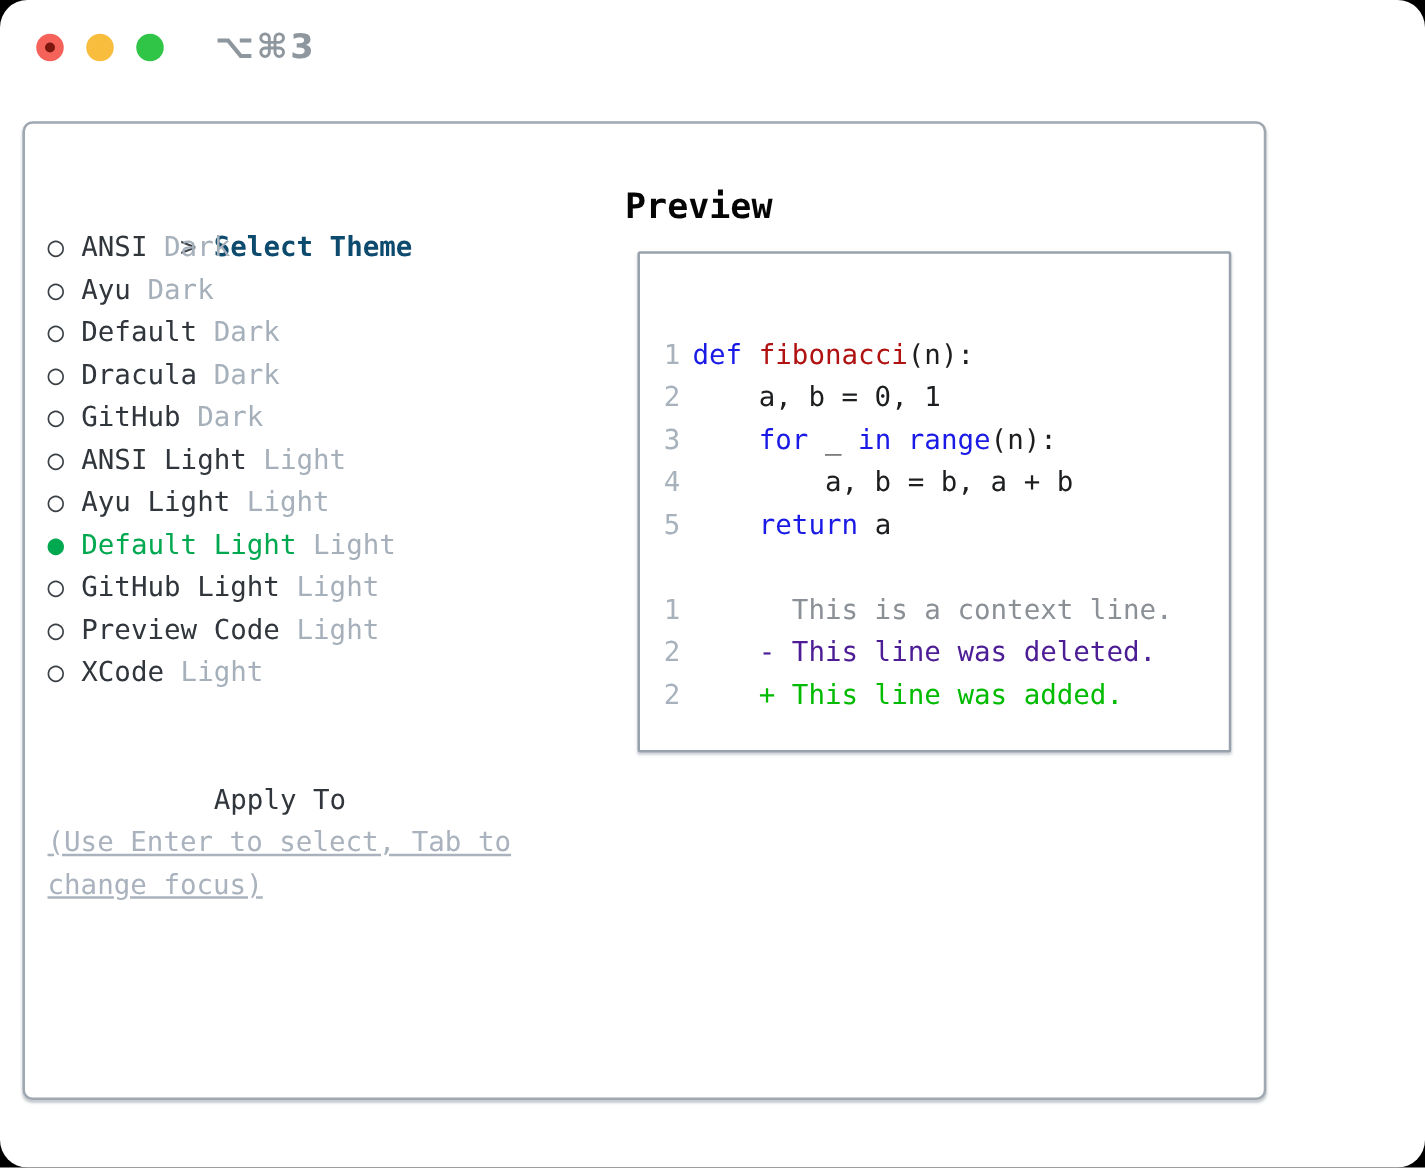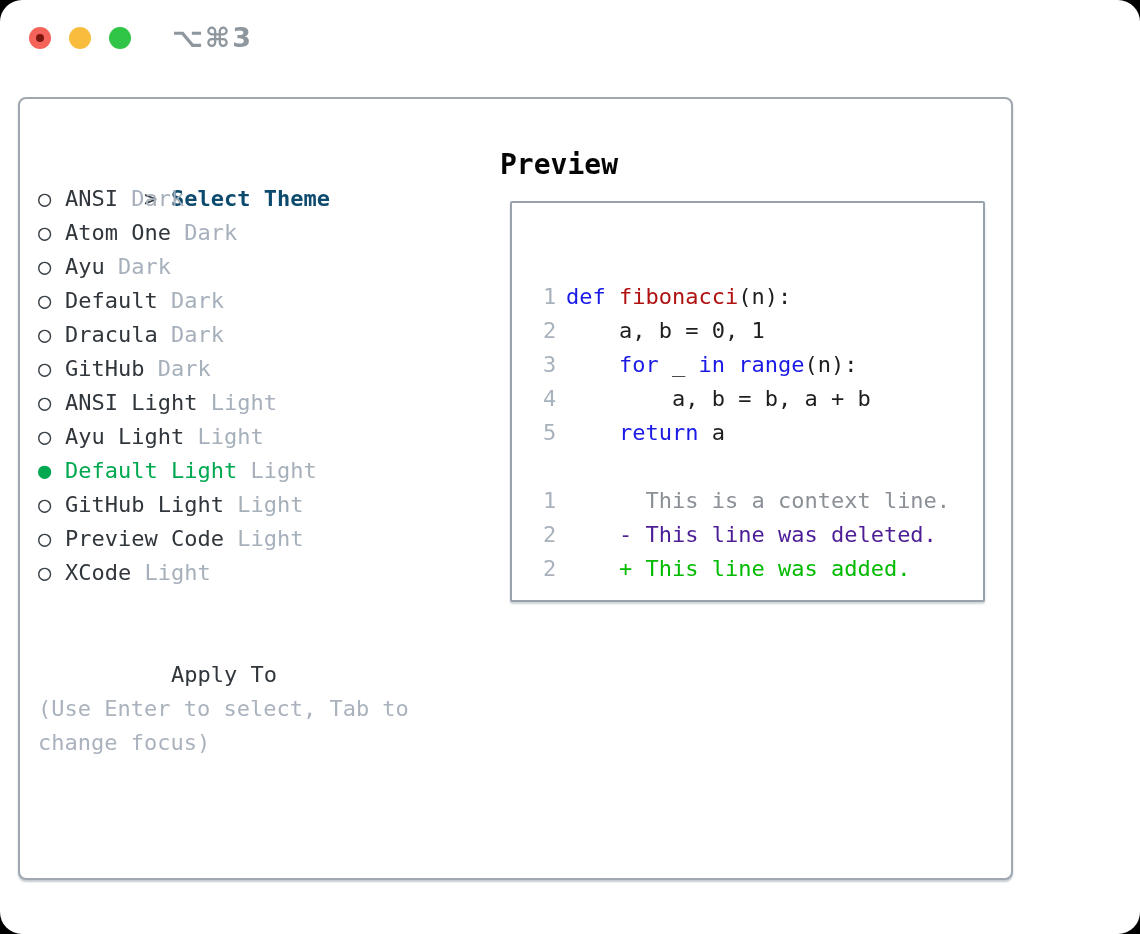--- a/index.html
+++ b/index.html
@@ -35,36 +35,36 @@
   }
   .left-col { position:absolute; left:18px; top:49px; }
   .row { height:34px; line-height:34px; font-size:22px; white-space:pre; color:#30363c; }
   .bullet { display:inline-block; width:27px; color:#3a4046; }
   .bold { font-weight:bold; color:#0c4a6e; }
   .suffix { color:#a6b0bb; }
   .selected-green { color:#00a84f; }
   .blank-row { height:34px; }
   .hint {
     width:430px; margin-top:34px;
-    font-size:22px; line-height:34px; color:#a9b2bd;
+    font-size:22px; line-height:34px; color:#a9b2bd;text-decoration:underline;
   }
   
   .preview-header {
     position:absolute; left:480px; top:49px;
     height:34px; line-height:34px;
     font-size:28px; font-weight:bold; color:#050505;
   }
   .preview-box {
     position:absolute; left:490px; top:102px; width:475px; height:401px;
     box-sizing:border-box;
     border:2px solid #98a2ac; border-radius:2px;
     box-shadow:0 2px 2px rgba(160,170,180,.5);
     background:#fff;
   }
-  .code { margin:16px; padding:61px 0 0 15px; font-size:22px; }
+  .code { margin:4px; padding:61px 0 0 15px; font-size:22px; }
   .code-line { height:34px; line-height:34px; white-space:pre; }
   .ln { display:inline-block; width:23px; color:#a8b2bc; }
   .seg-plain    { color:#1c1e20; }
   .seg-keyword  { color:#1a1ae6; }
   .seg-function { color:#b01111; }
   .seg-context  { color:#8a9096; }
   .seg-deleted  { color:#4c1d95; }
   .seg-added    { color:#00bb00; }
 </style>
 </head>
@@ -83,21 +83,20 @@
 
   <div class="panel">
 
     <div class="left-col">
       <div class="row">
         <span class="bullet">&gt;</span><span class="bold">Select Theme</span>
       </div>
 
       <div id="theme-list">
           <div class="row"><span class="bullet">○</span><span>ANSI</span><span class="suffix"> Dark</span></div>
-          <div class="row"><span class="bullet">○</span><span>Atom One</span><span class="suffix"> Dark</span></div>
           <div class="row"><span class="bullet">○</span><span>Ayu</span><span class="suffix"> Dark</span></div>
           <div class="row"><span class="bullet">○</span><span>Default</span><span class="suffix"> Dark</span></div>
           <div class="row"><span class="bullet">○</span><span>Dracula</span><span class="suffix"> Dark</span></div>
           <div class="row"><span class="bullet">○</span><span>GitHub</span><span class="suffix"> Dark</span></div>
           <div class="row"><span class="bullet">○</span><span>ANSI Light</span><span class="suffix"> Light</span></div>
           <div class="row"><span class="bullet">○</span><span>Ayu Light</span><span class="suffix"> Light</span></div>
           <div class="row"><span class="bullet selected-green">●</span><span class="selected-green">Default Light</span><span class="suffix"> Light</span></div>
           <div class="row"><span class="bullet">○</span><span>GitHub Light</span><span class="suffix"> Light</span></div>
           <div class="row"><span class="bullet">○</span><span>Preview Code</span><span class="suffix"> Light</span></div>
           <div class="row"><span class="bullet">○</span><span>XCode</span><span class="suffix"> Light</span></div>

